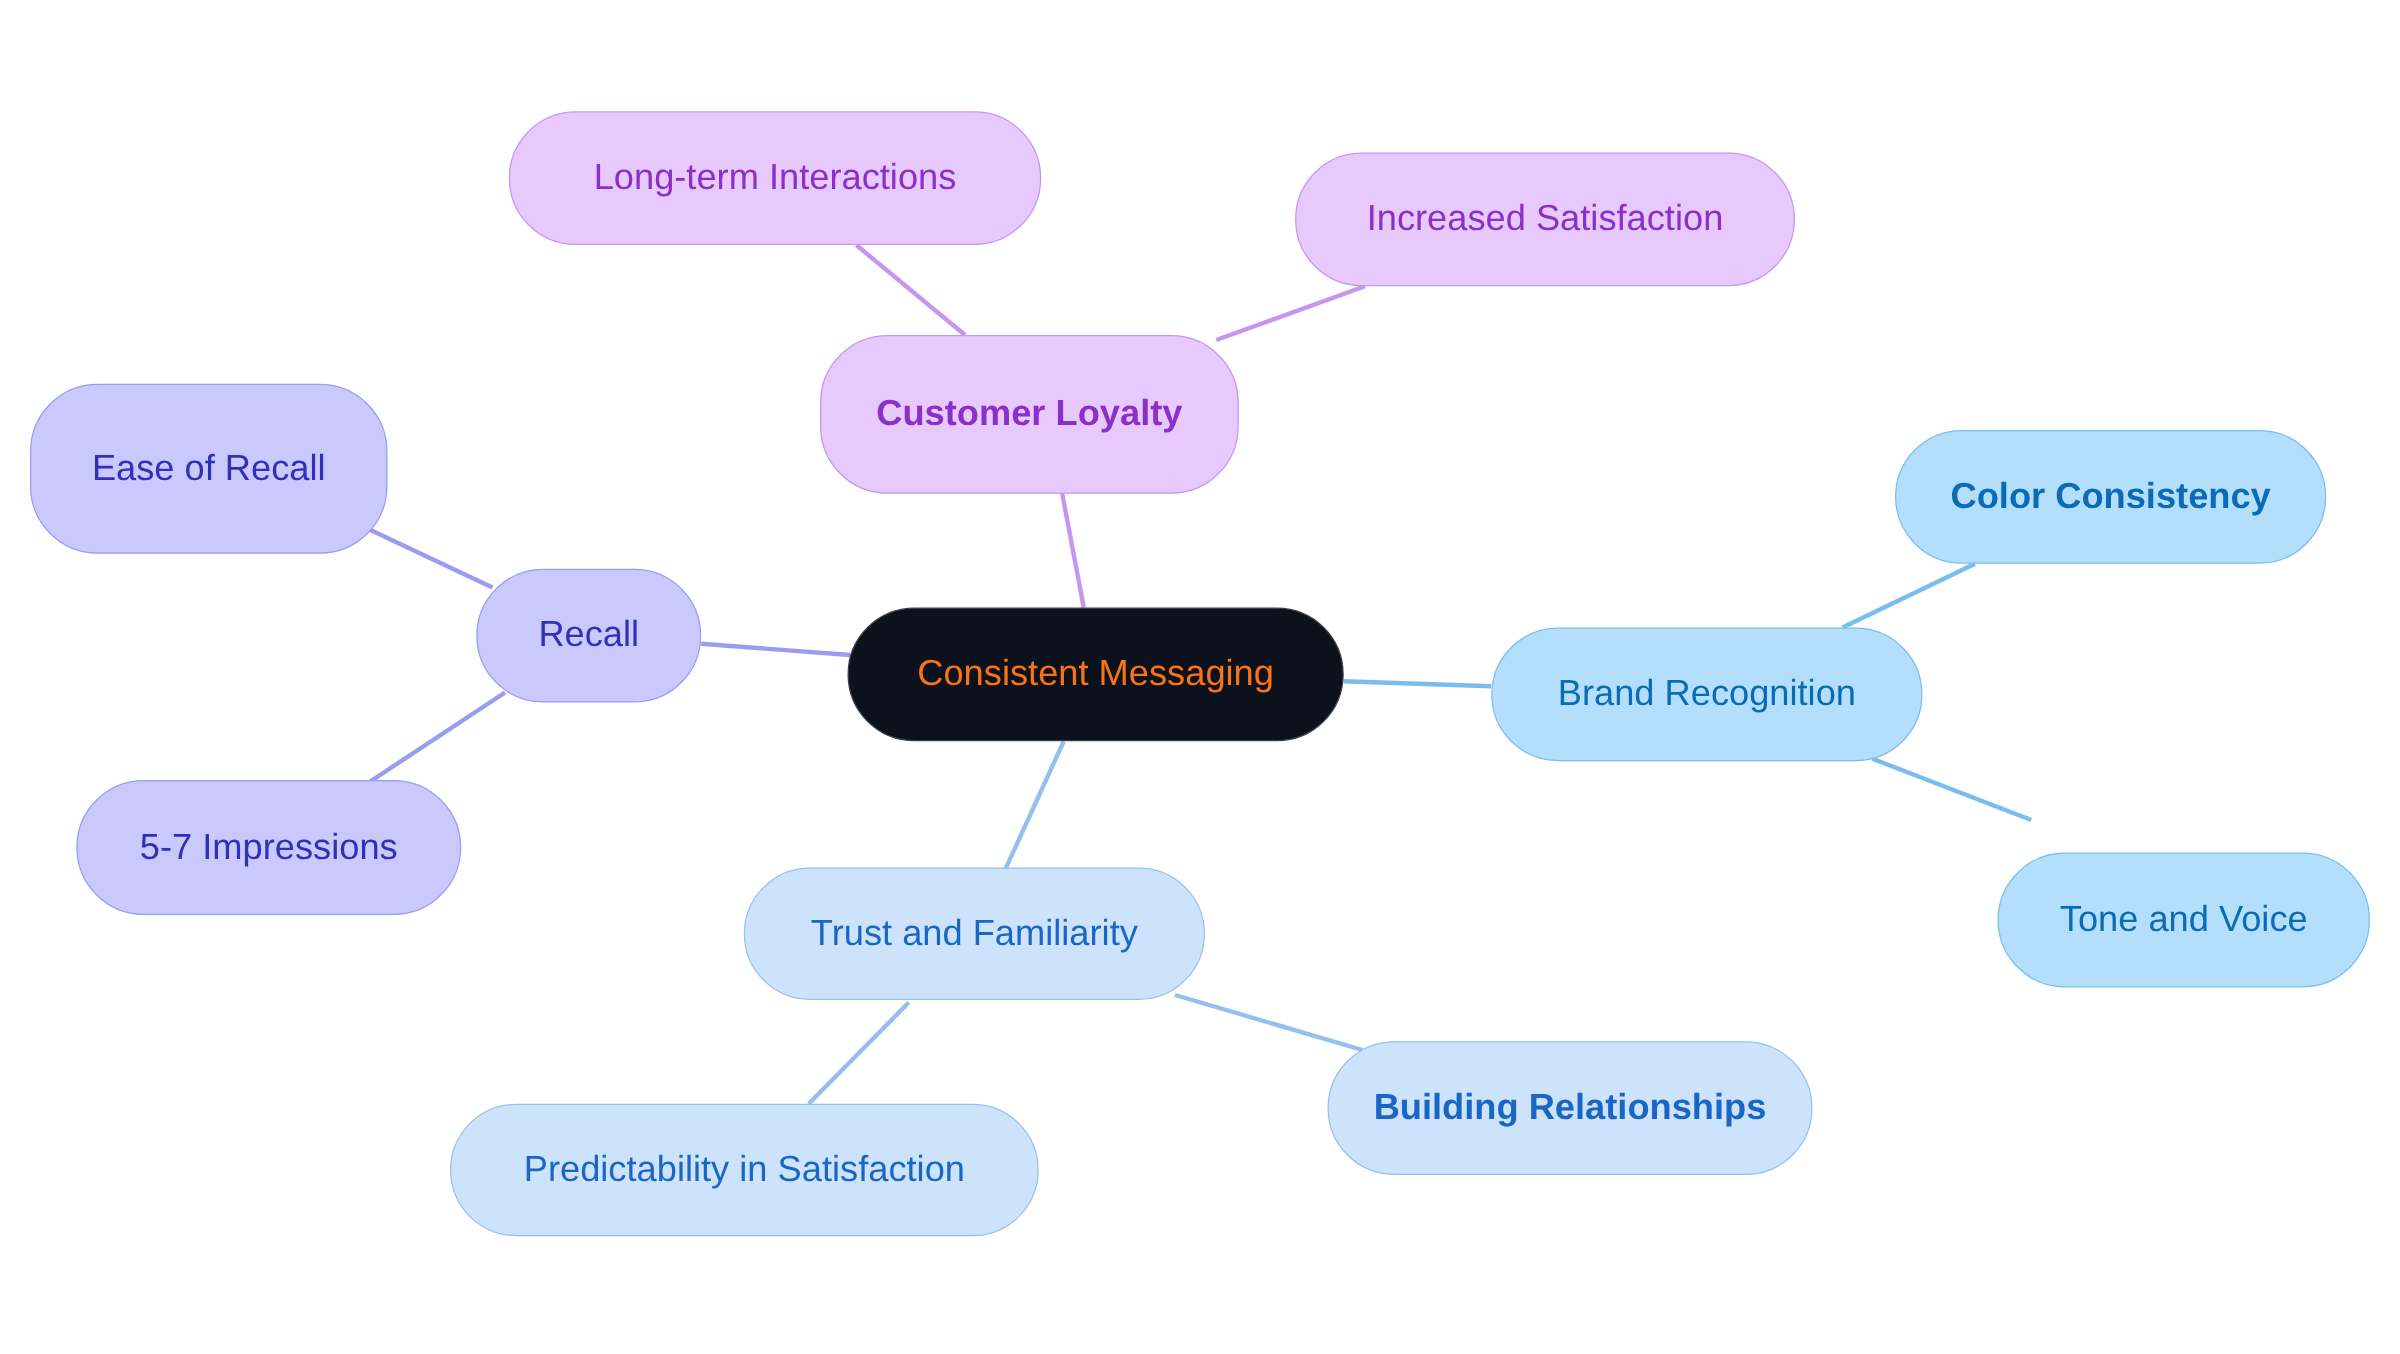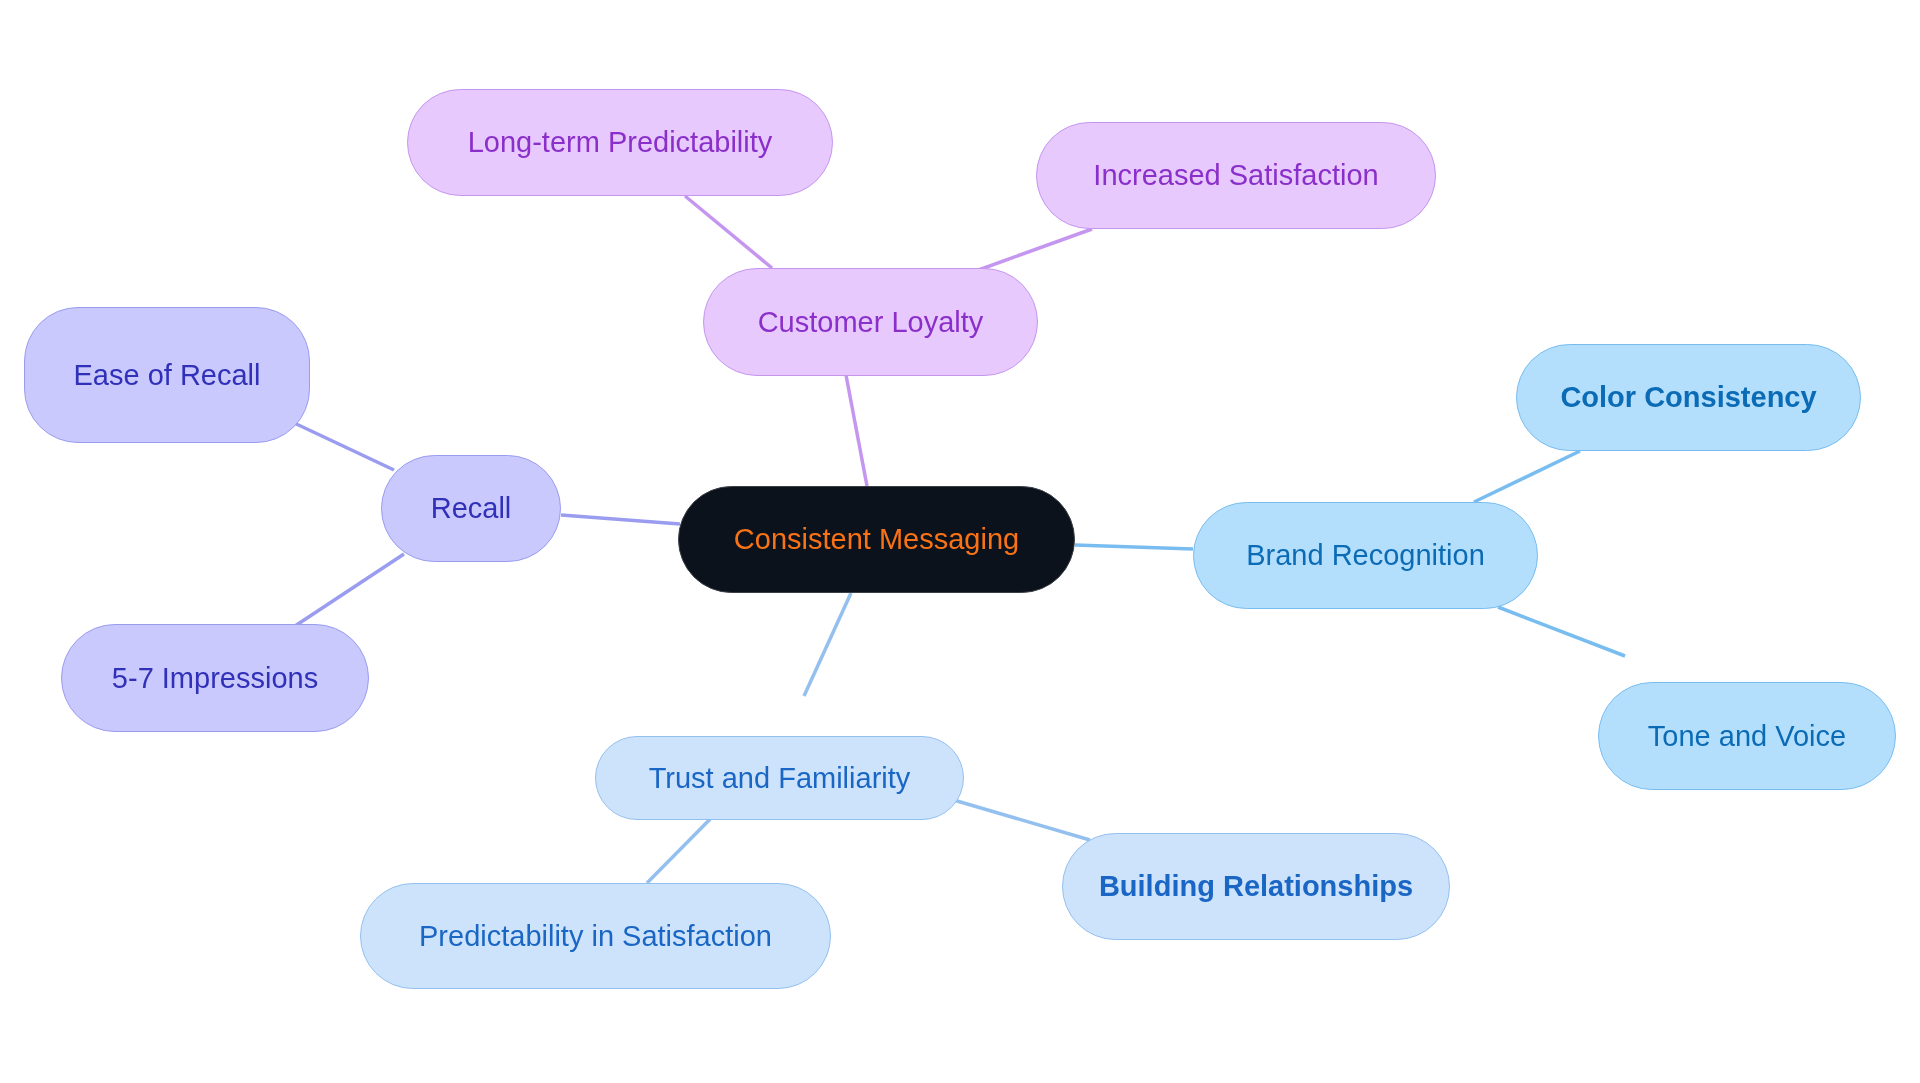--- a/index.html
+++ b/index.html
@@ -28,27 +28,27 @@
   <line x1="1075" y1="545" x2="1193" y2="549" stroke="#79bdf0" stroke-width="3.5"></line>
   <line x1="1474" y1="502" x2="1580" y2="451" stroke="#79bdf0" stroke-width="3.5"></line>
   <line x1="1498" y1="607" x2="1625" y2="656" stroke="#79bdf0" stroke-width="3.5"></line>
   <line x1="851" y1="593" x2="804" y2="696" stroke="#94c0ef" stroke-width="3.5"></line>
   <line x1="727" y1="802" x2="647" y2="883" stroke="#94c0ef" stroke-width="3.5"></line>
   <line x1="940" y1="796" x2="1090" y2="840" stroke="#94c0ef" stroke-width="3.5"></line>
 </svg>
 
 <div class="node n-center" style="left:678px;top:486px;width:397px;height:107px;">Consistent Messaging</div>
 
-<div class="node n-purple" style="left:703px;top:268px;width:335px;height:108px;">Customer Loyalty</div>
-<div class="node n-purple" style="left:407px;top:89px;width:426px;height:107px;">Long-term Predictability</div>
+<div class="node n-purple" style="left:656px;top:268px;width:335px;height:127px;font-weight:bold;">Customer Loyalty</div>
+<div class="node n-purple" style="left:407px;top:89px;width:426px;height:107px;">Long-term Interactions</div>
 <div class="node n-purple" style="left:1036px;top:122px;width:400px;height:107px;">Increased Satisfaction</div>
 
 <div class="node n-indigo" style="left:381px;top:455px;width:180px;height:107px;">Recall</div>
 <div class="node n-indigo" style="left:24px;top:307px;width:286px;height:136px;">Ease of Recall</div>
 <div class="node n-indigo" style="left:61px;top:624px;width:308px;height:108px;">5-7 Impressions</div>
 
 <div class="node n-sky" style="left:1193px;top:502px;width:345px;height:107px;">Brand Recognition</div>
 <div class="node n-sky" style="left:1516px;top:344px;width:345px;height:107px;font-weight:bold;">Color Consistency</div>
 <div class="node n-sky" style="left:1598px;top:650px;width:298px;height:108px;margin-top:32px;">Tone and Voice</div>
 
-<div class="node n-pale" style="left:595px;top:736px;width:369px;height:84px;">Trust and Familiarity</div>
+<div class="node n-pale" style="left:595px;top:694px;width:369px;height:106px;">Trust and Familiarity</div>
 <div class="node n-pale" style="left:360px;top:883px;width:471px;height:106px;">Predictability in Satisfaction</div>
 <div class="node n-pale" style="left:1062px;top:833px;width:388px;height:107px;font-weight:bold;">Building Relationships</div>
 
 </body></html>

